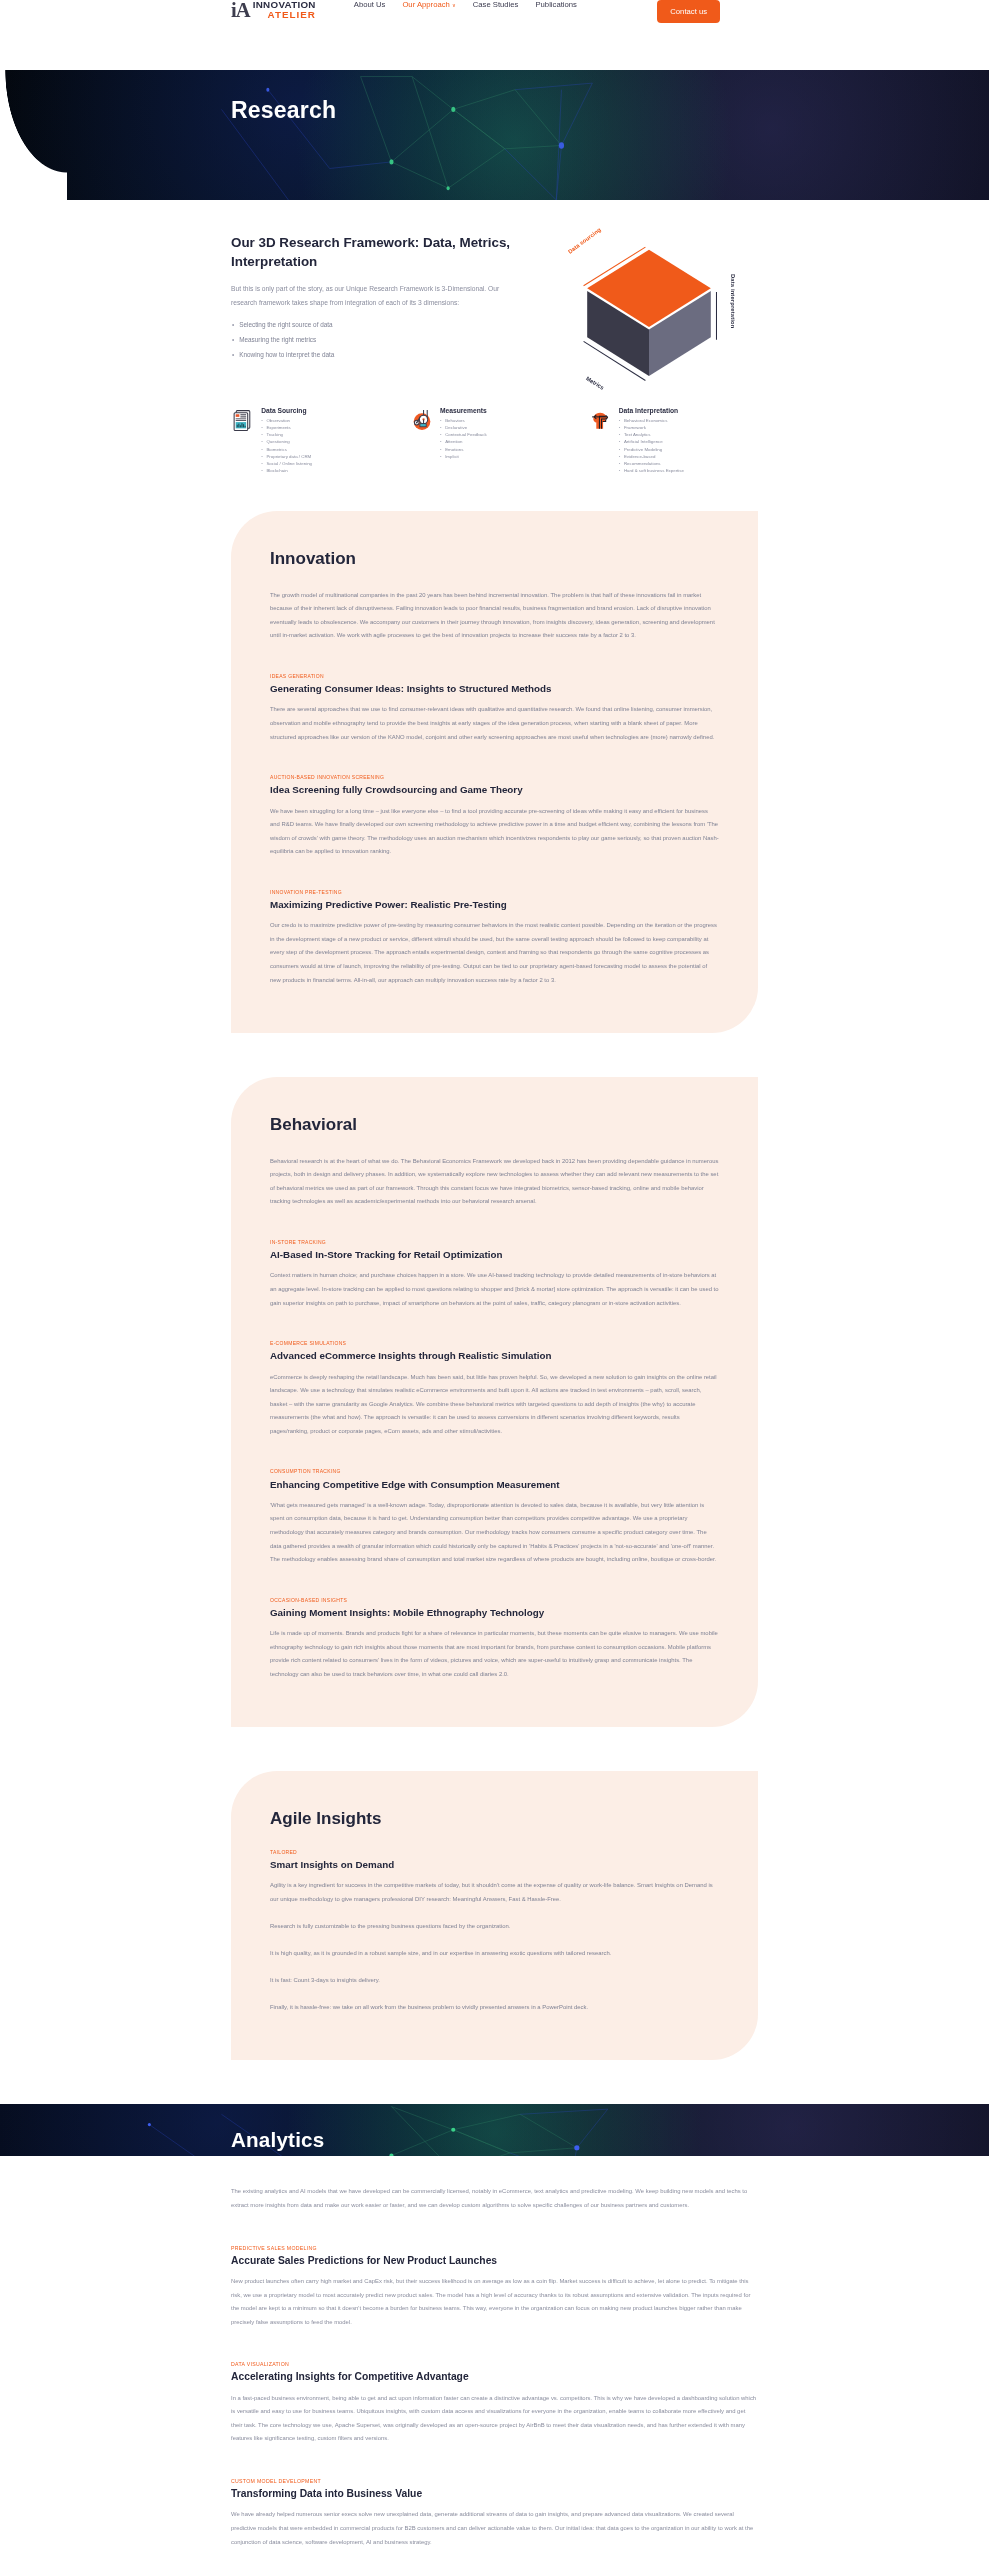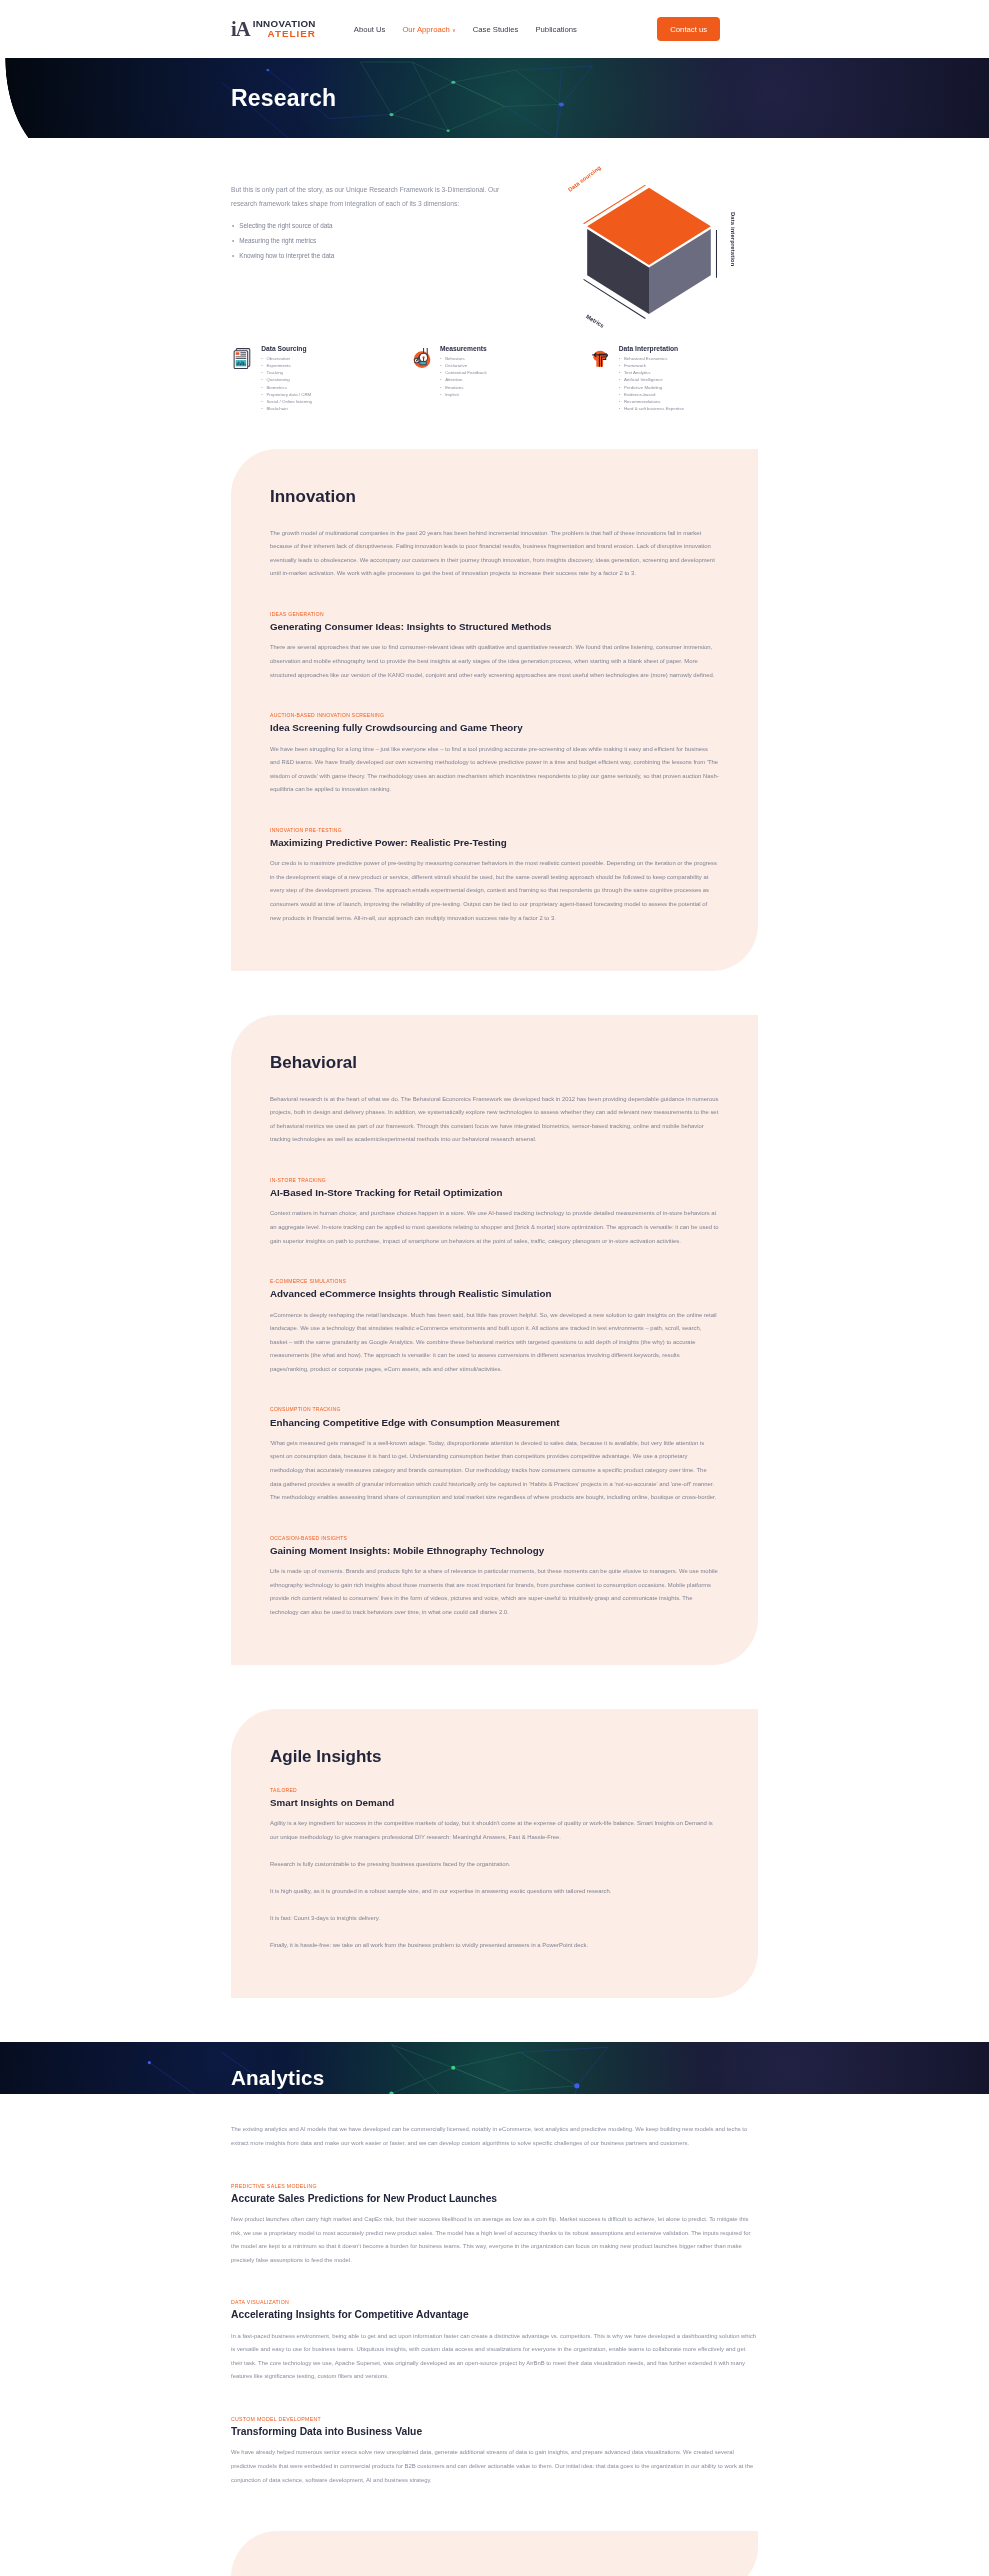--- a/index.html
+++ b/index.html
@@ -8,23 +8,23 @@
     font-family: "Liberation Sans", sans-serif;
     background: #ffffff;
     color: #2b2d42;
     width: 989px;
     overflow-x: hidden;
   }
   .page { width: 989px; position: relative; }
 
   
   .navbar {
-    height: 58px;
+    height: 70px;
     display: flex;
-    align-items: center;
+    align-items: flex-start;
     padding: 0 12px 0 231px;
     background: #fff;
     position: relative;
     z-index: 40;
   }
   .logo { display: flex; align-items: center; gap: 3.1px; }
   .logo-mark {
     font-size: 20.6px; font-weight: 700; color: #3d3d4e;
     letter-spacing: -1px; line-height: 1;
     font-family: "Liberation Serif", serif;
@@ -42,21 +42,21 @@
   .caret { font-size: 5.2px; margin-left: 2.1px; }
   .nav-cta {
     margin-left: 80px;
     background: #f05a1a; color: #fff; border: none; border-radius: 4.1px;
     font-size: 7.7px; padding: 7.2px 13.4px; cursor: pointer;
     font-family: "Liberation Sans", sans-serif;
   }
 
   
   .hero {
-    position: relative; height: 80px; overflow: hidden;
+    position: relative; height: 130px; overflow: hidden;
     background:
       radial-gradient(circle at 52% 55%, rgba(24,110,90,.55) 0%, rgba(6,20,26,0) 42%),
       radial-gradient(circle at 30% 30%, rgba(20,40,120,.45) 0%, rgba(4,8,20,0) 45%),
       radial-gradient(circle at 78% 45%, rgba(70,60,130,.40) 0%, rgba(4,8,20,0) 45%),
       linear-gradient(100deg, #03070c 0%, #061017 30%, #07131b 55%, #0a0d1a 100%);
     border-bottom-left-radius: 0;
   }
   .hero::before{
     content:""; position:absolute; left:0; top:0; width:67px; height:100%;
     background:#fff;
@@ -195,20 +195,21 @@
       <g fill="#3d5ef0" opacity=".9">
         <circle cx="1090" cy="115" r="5"></circle>
           <circle cx="520" cy="30" r="3"></circle>
       </g>
     </svg>
     <div class="hero-title">Research</div>
   </div>
 
   <div class="framework">
     <div class="fw-left">
+      <div class="fw-h2">Our 3D Research Framework: Data, Metrics, Interpretation</div>
       <div class="fw-p">But this is only part of the story, as our Unique Research Framework is 3-Dimensional. Our research framework takes shape from integration of each of its 3 dimensions:</div>
       <ul class="fw-list">
         <li>Selecting the right source of data</li>
         <li>Measuring the right metrics</li>
         <li>Knowing how to interpret the data</li>
       </ul>
     </div>
     <div class="fw-right">
       <div class="cube-wrap">
         <svg width="170" height="155" viewBox="0 0 330 300">

